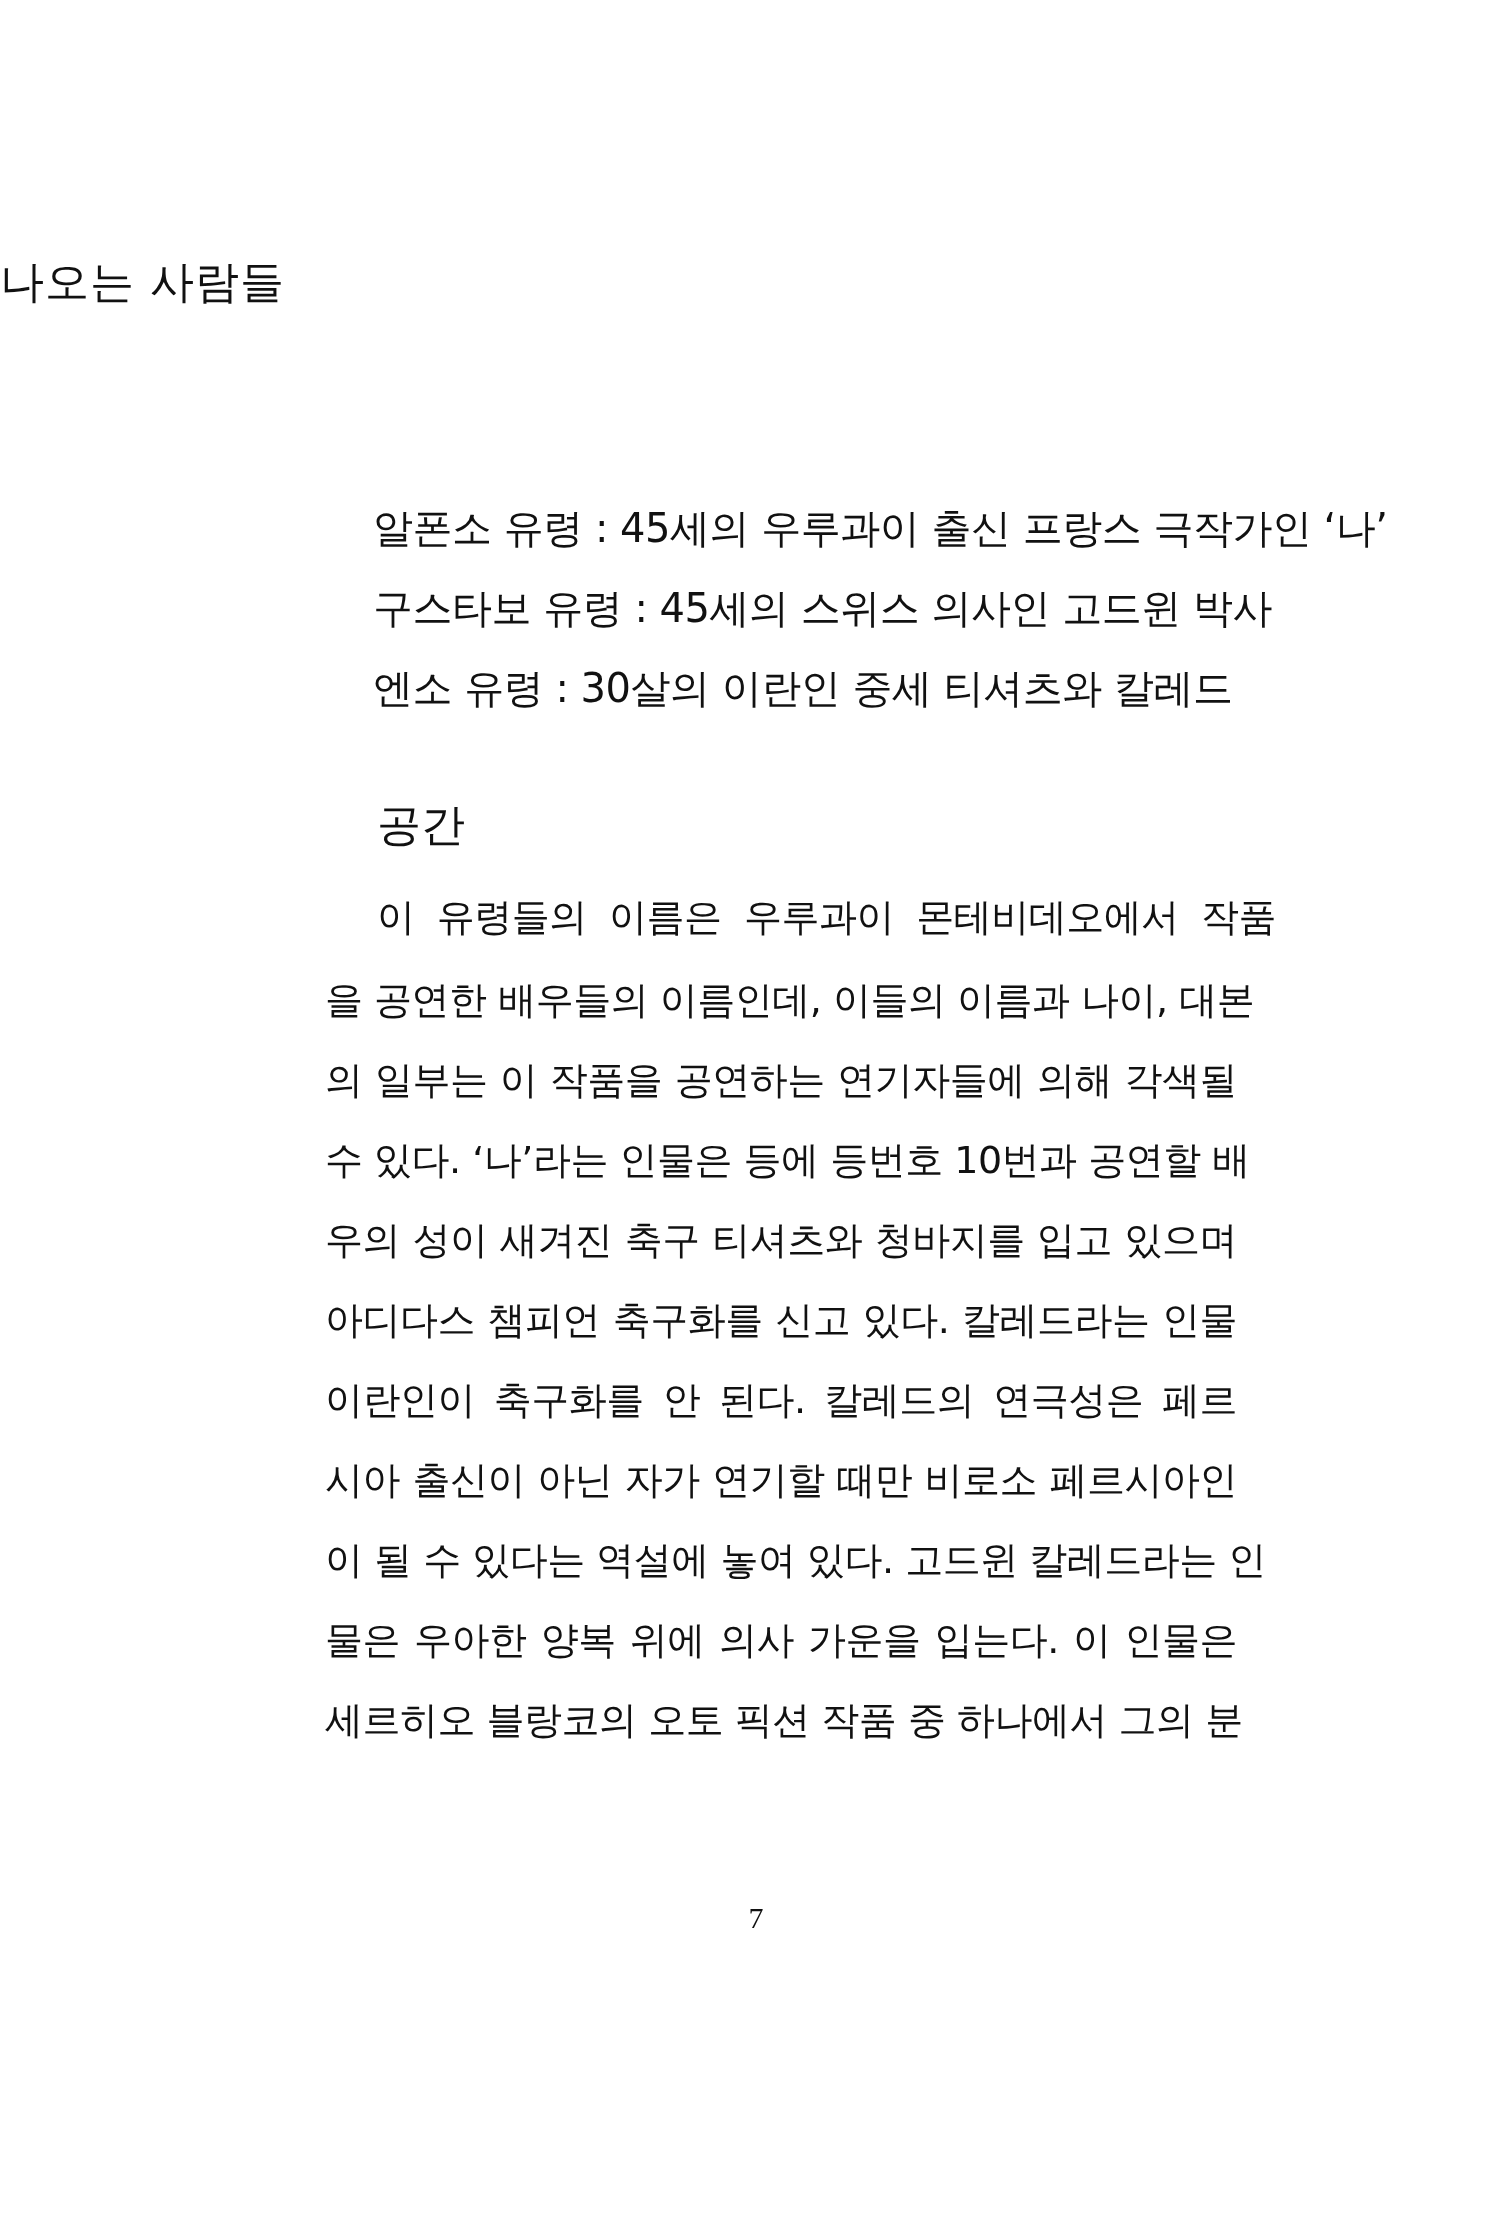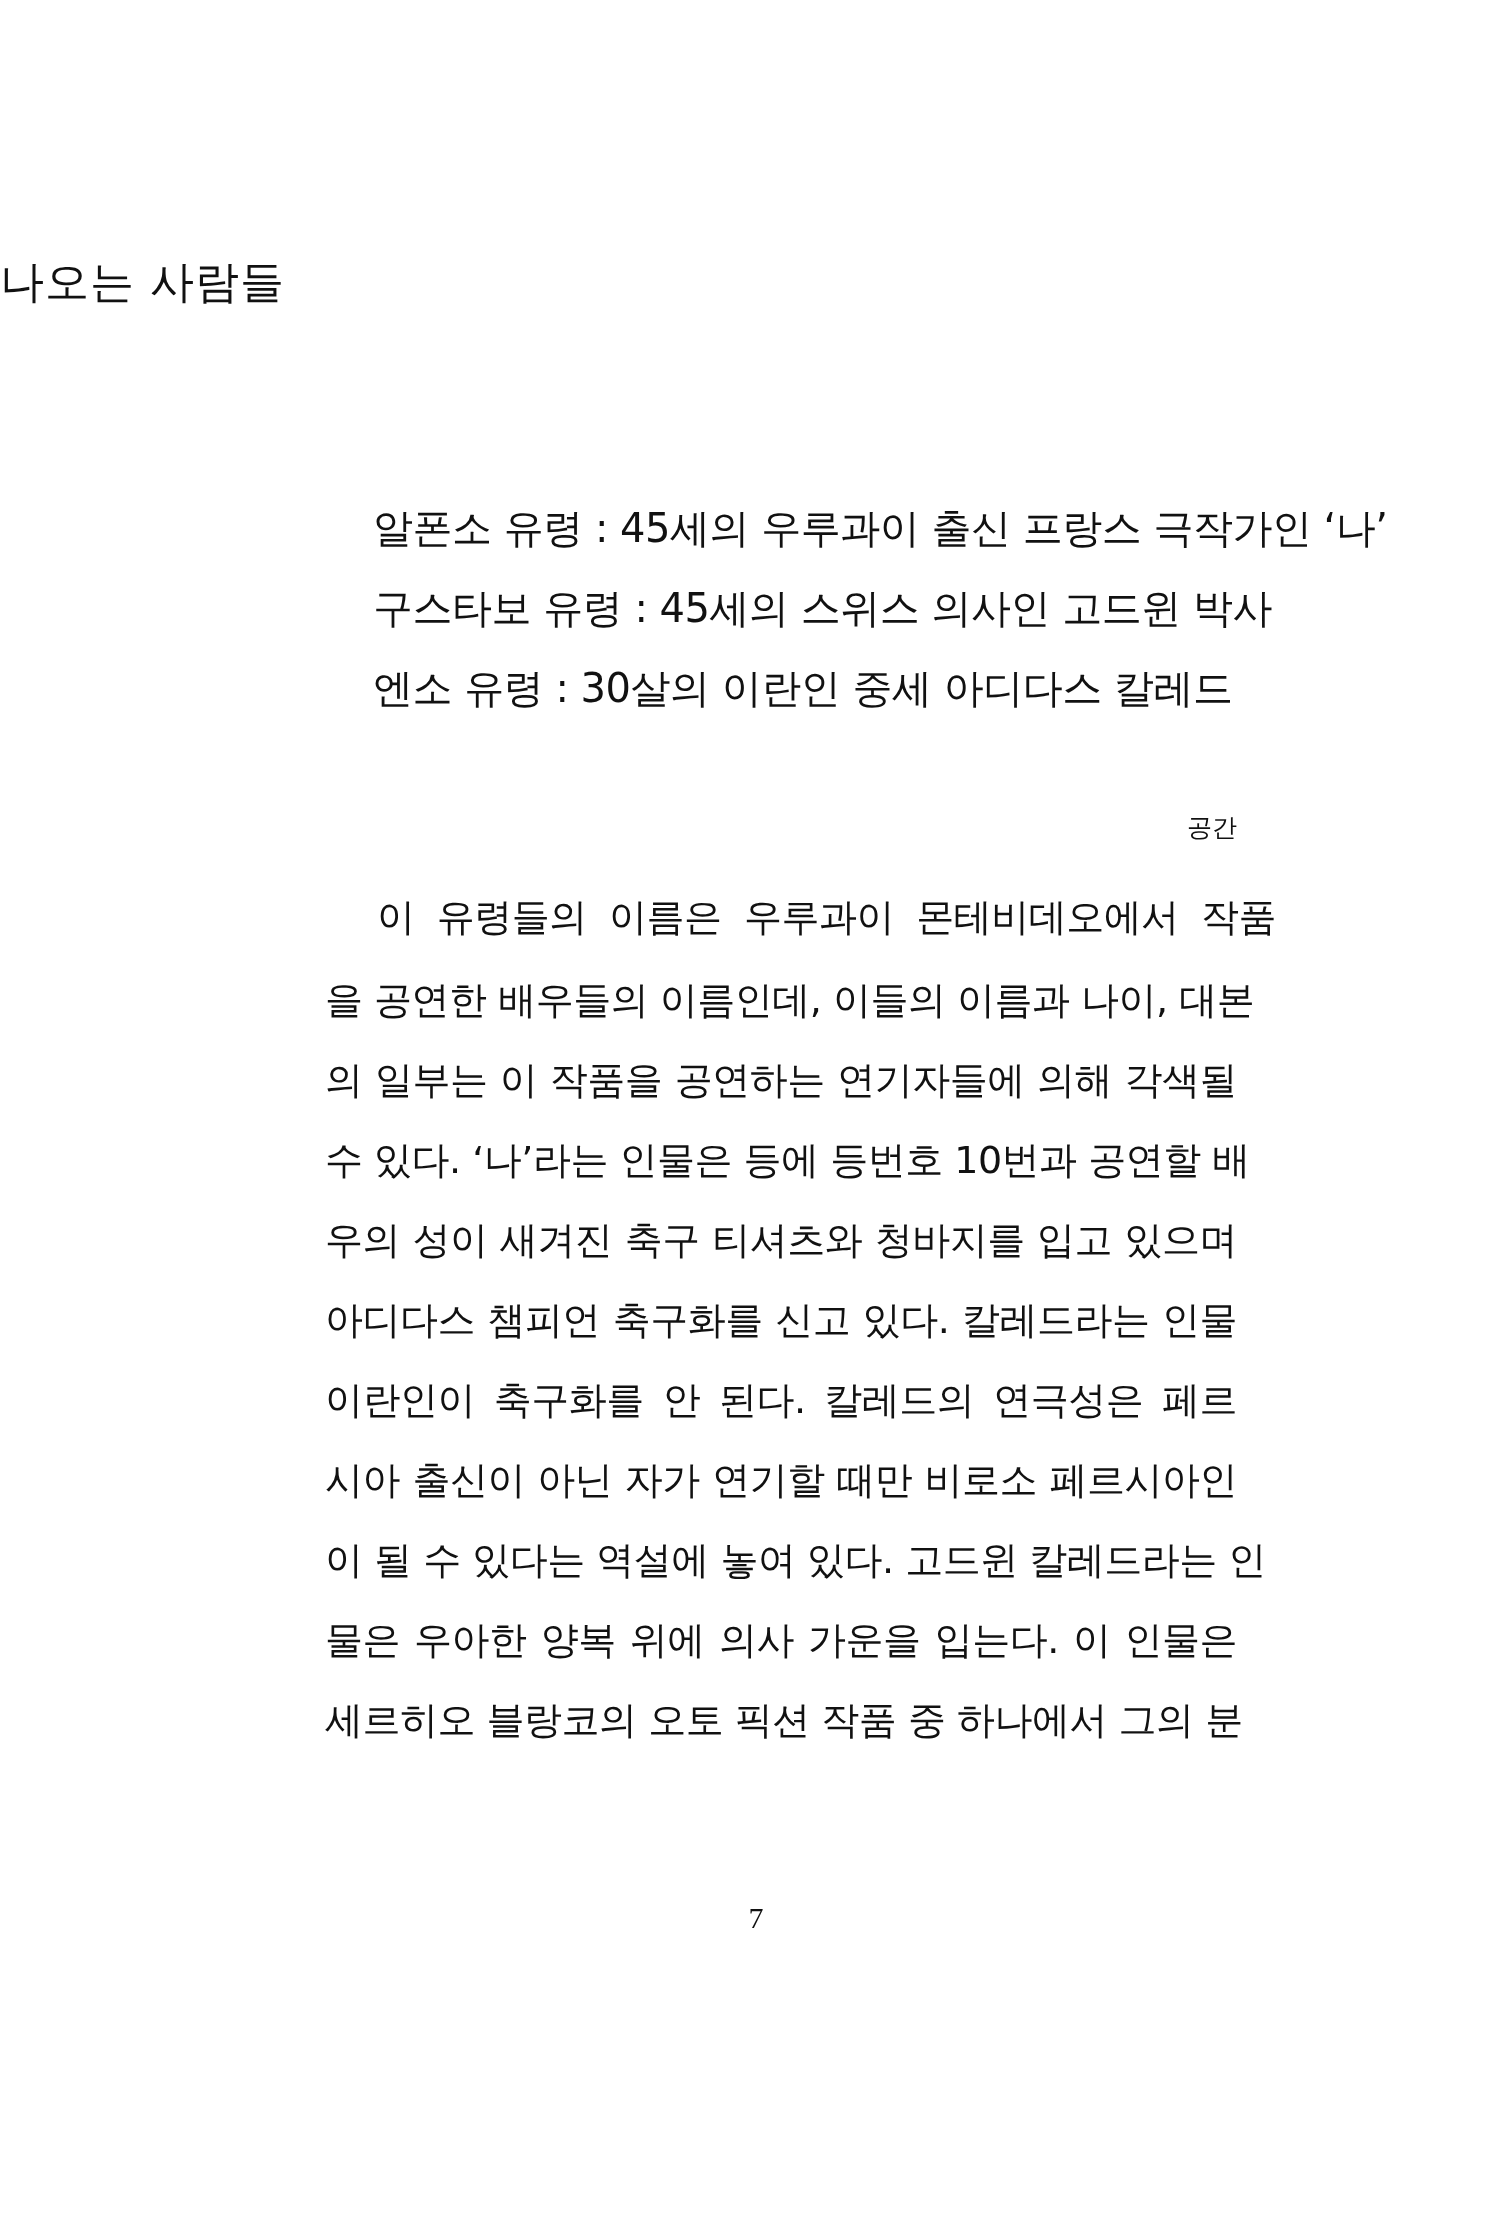--- a/index.html
+++ b/index.html
@@ -48,25 +48,24 @@
       margin-left: 48px;
     }
     .section {
       position: absolute;
       left: 325px;
       top: 798px;
       width: 912px;
     }
     .section-heading {
       padding-left: 52px;
-      font-size: 25px;
+      font-size: 44px;
       line-height: 60px;
       height: 60px;
-      font-family: Liberation Serif, serif;
-      text-align: right;
+      font-family: Liberation Mono, monospace;
     }
     .body-text {
       margin-top: 22px;
     }
     .body-line {
       font-size: 38px;
       line-height: 80px;
       height: 80px;
       white-space: nowrap;
       text-align: justify;
@@ -92,21 +91,21 @@
 </head>
 <body>
 
 <div class="page">
 
   <h1 class="title" style="margin:0;font-weight:normal;">나오는 사람들</h1>
 
   <div class="cast">
     <div class="cast-line">알폰소 유령 : 45세의 우루과이 출신 프랑스 극작가인 ‘나’</div>
     <div class="cast-line">구스타보 유령 : 45세의 스위스 의사인 고드윈 박사</div>
-    <div class="cast-line">엔소 유령 : 30살의 이란인 중세 아디다스 칼레드</div>
+    <div class="cast-line">엔소 유령 : 30살의 이란인 중세 티셔츠와 칼레드</div>
   </div>
 
   <div class="section">
     <div class="section-heading">공간</div>
     <div class="body-text">
       <div class="body-line indent">이 유령들의 이름은 우루과이 몬테비데오에서 작품</div>
       <div class="body-line">을 공연한 배우들의 이름인데, 이들의 이름과 나이, 대본</div>
       <div class="body-line">의 일부는 이 작품을 공연하는 연기자들에 의해 각색될</div>
       <div class="body-line">수 있다. ‘나’라는 인물은 등에 등번호 10번과 공연할 배</div>
       <div class="body-line">우의 성이 새겨진 축구 티셔츠와 청바지를 입고 있으며</div>

